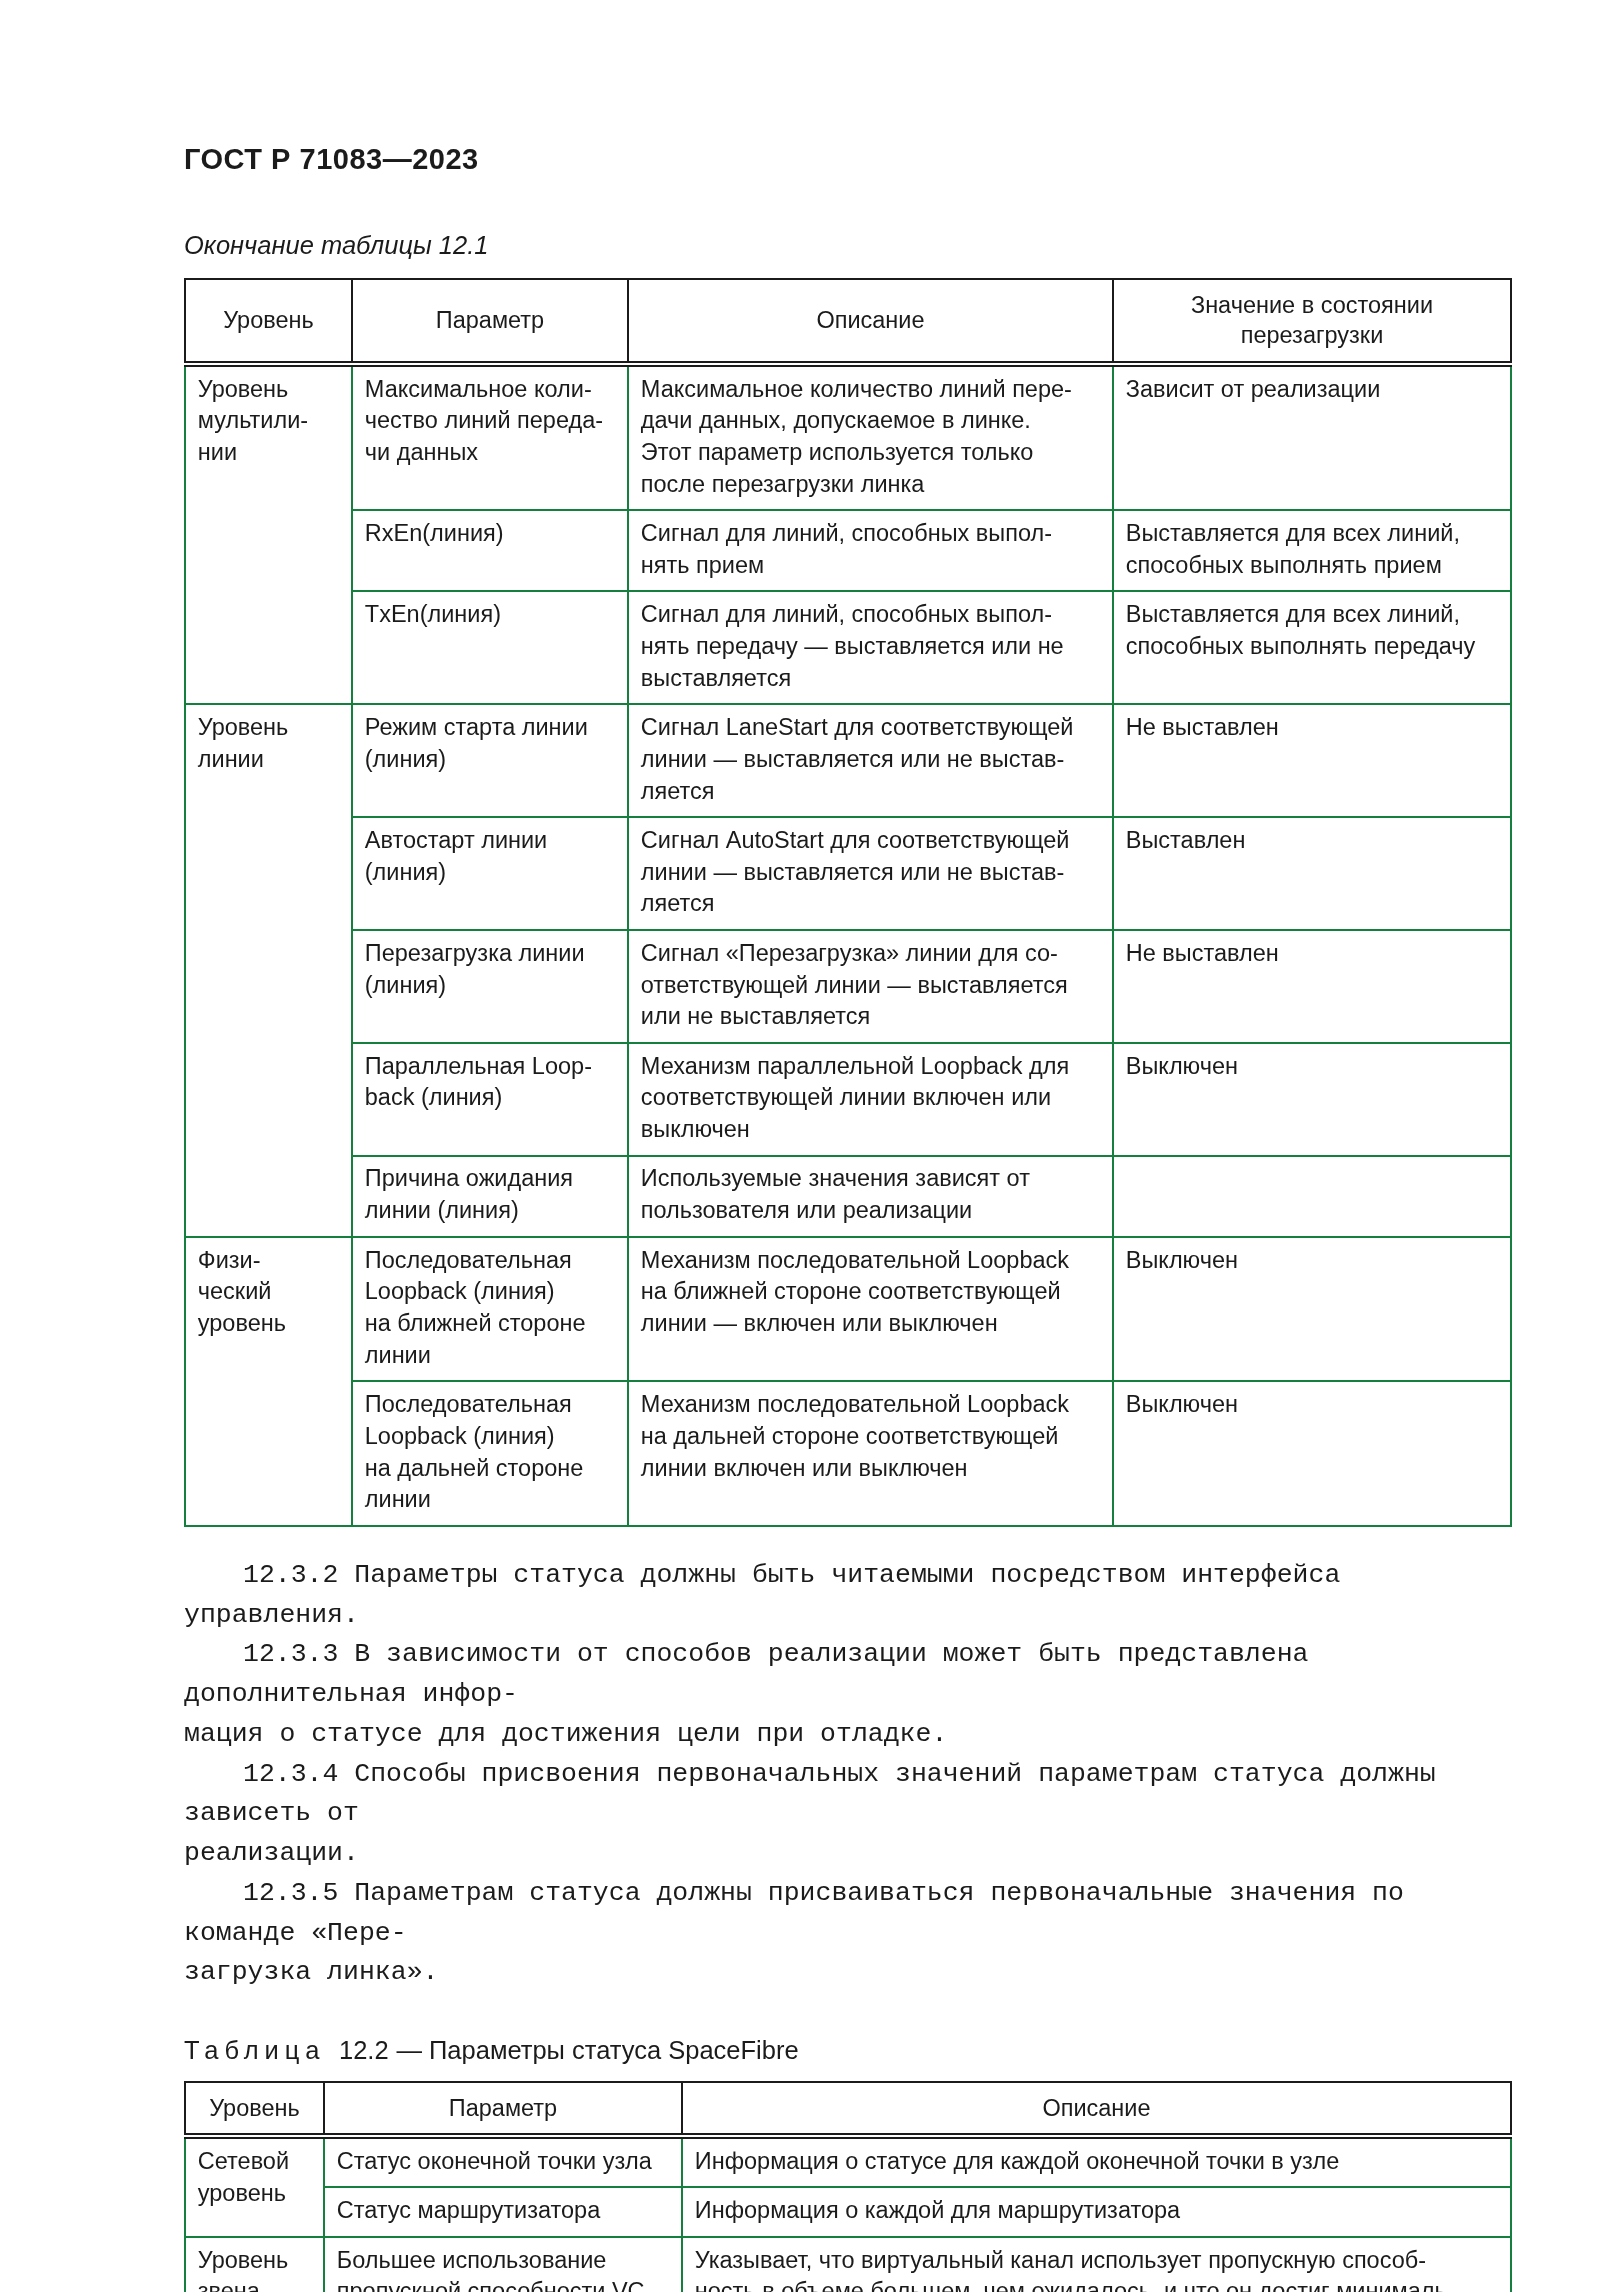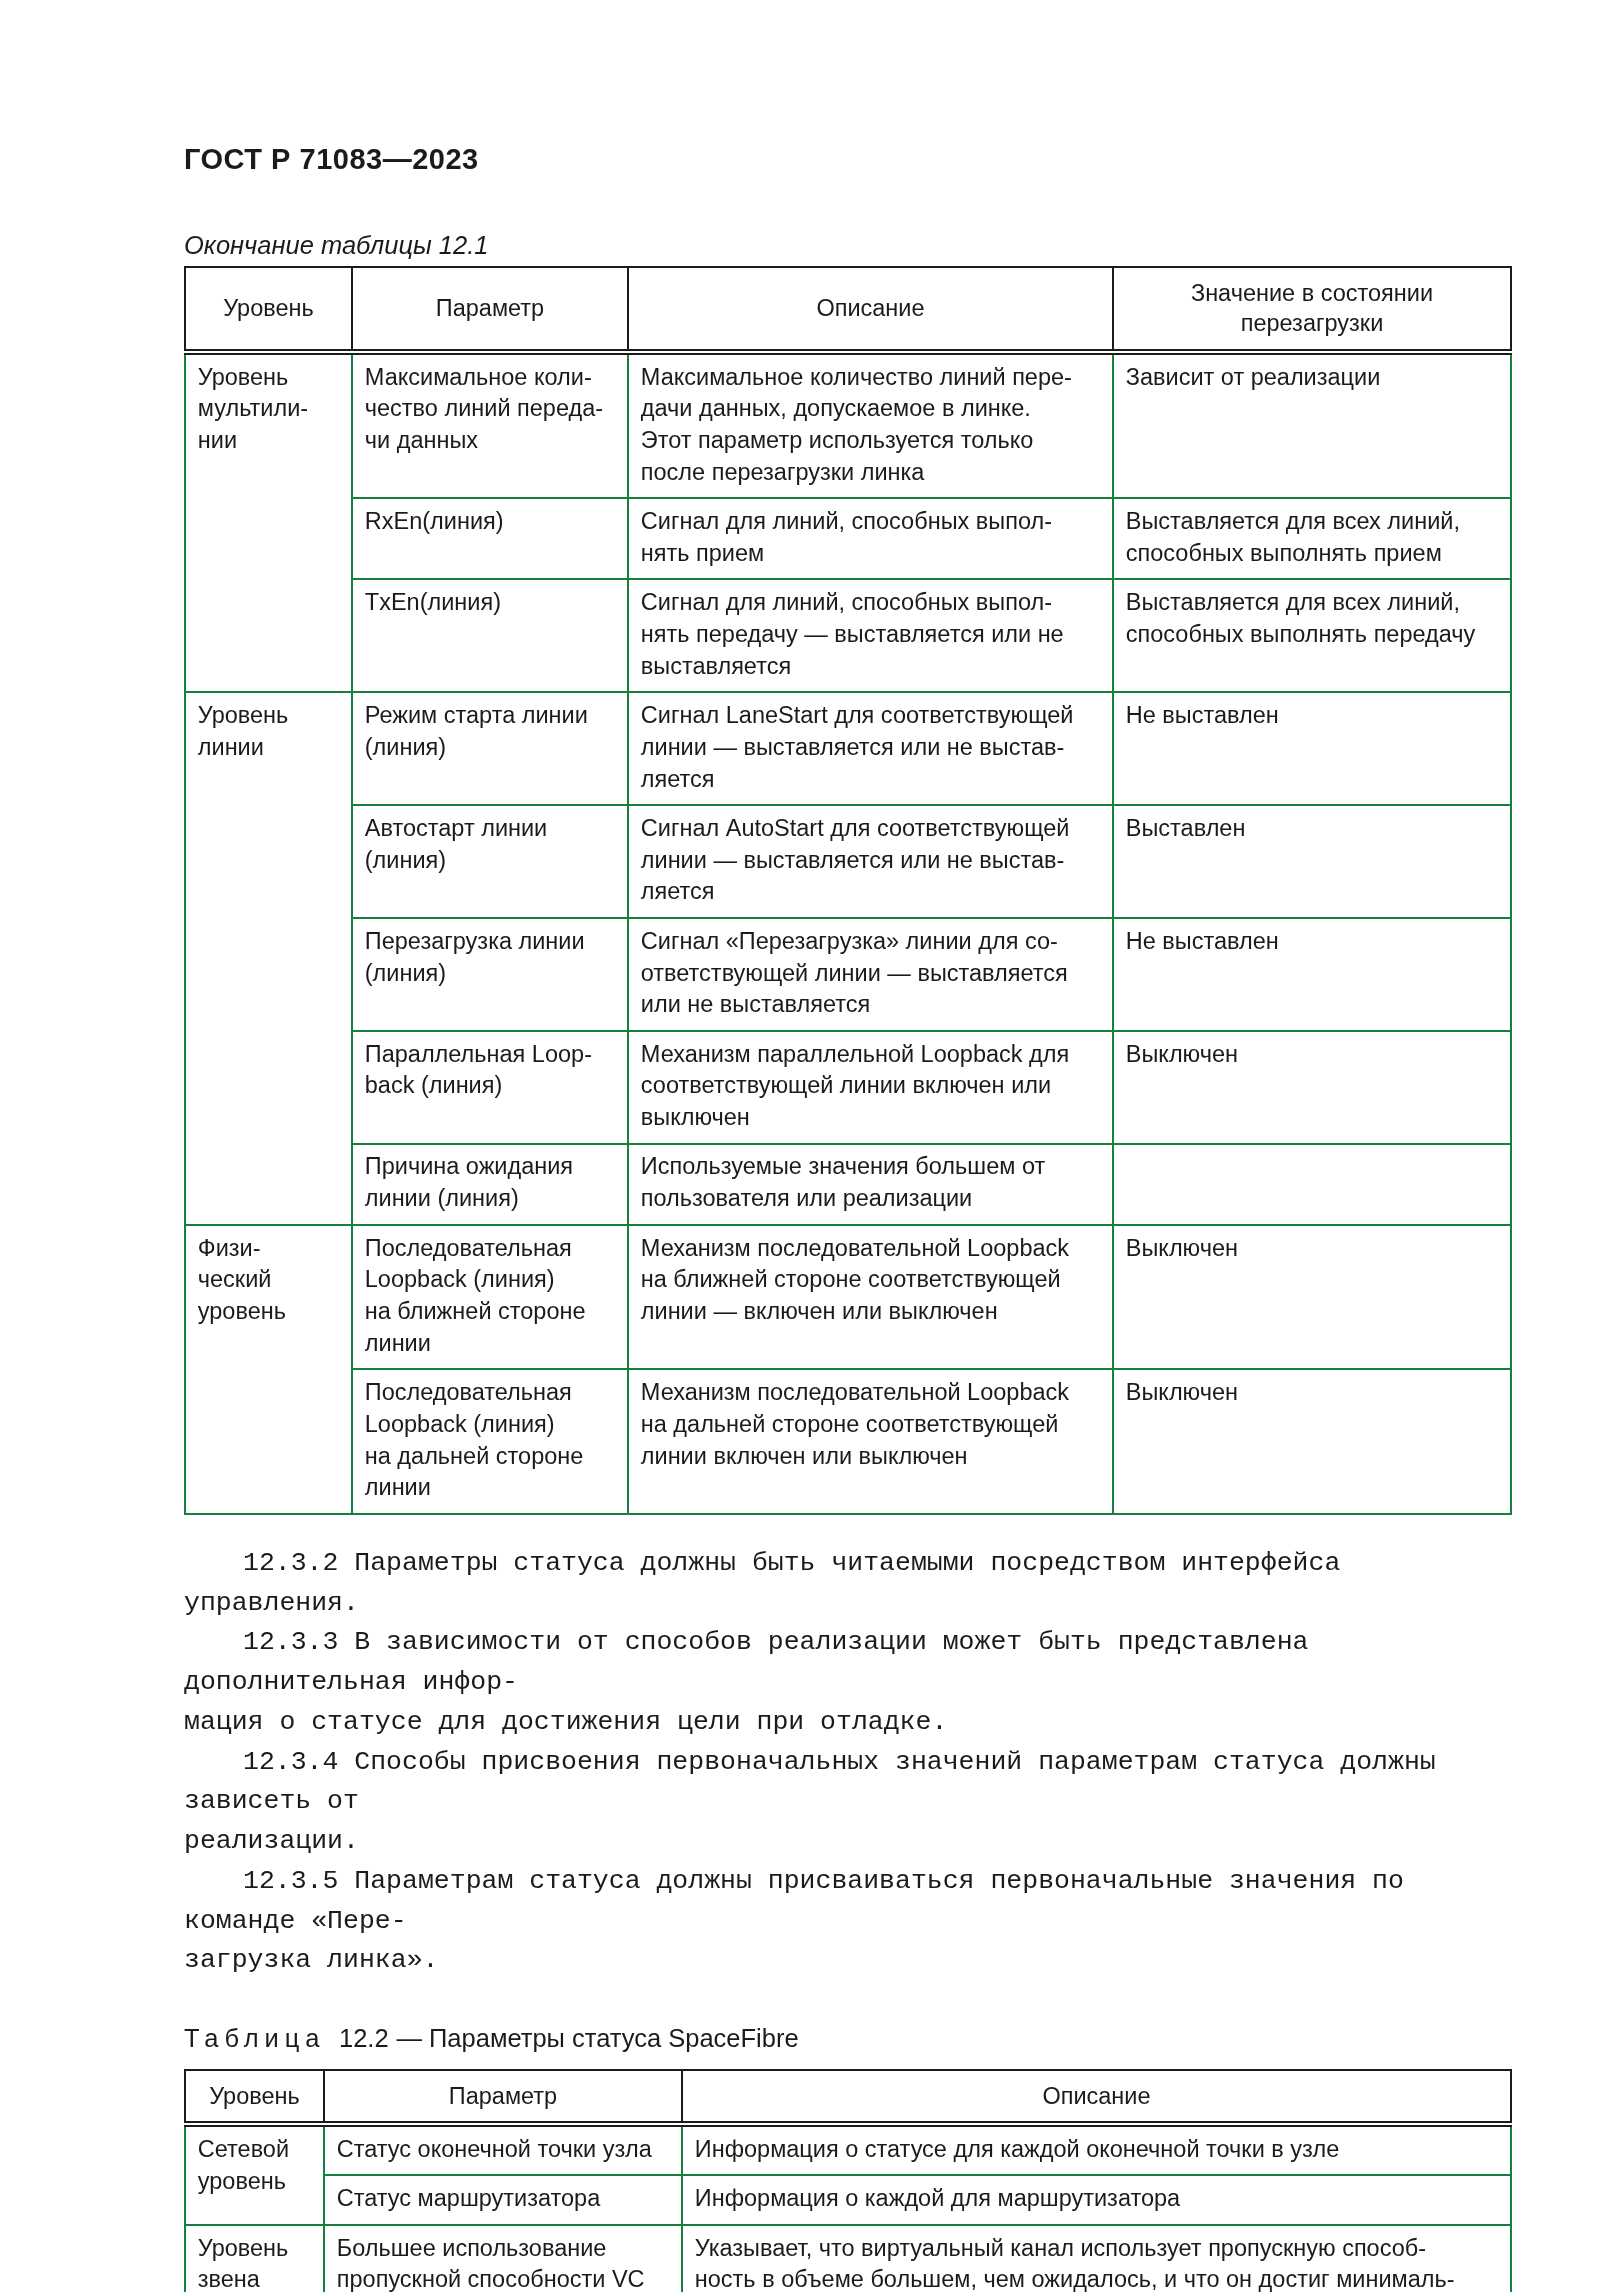--- a/index.html
+++ b/index.html
@@ -16,21 +16,21 @@
     padding: 143px 111px 16px 184px;
     width: 100%;
   }
   .doc-code {
     font-size: 29px;
     font-weight: 700;
     letter-spacing: 0.5px;
   }
   .t1-caption {
     margin-top: 55px;
-    margin-bottom: 6px;
+    margin-bottom: 18px;
     font-size: 25.5px;
     font-style: italic;
   }
   table.std-table {
     width: 100%;
     border-collapse: collapse;
     table-layout: fixed;
     border: 2.9px solid #1b1b1b;
     font-size: 23.5px;
   }
@@ -163,21 +163,21 @@
         <td>Параллельная Loop-
 back (линия)</td>
         <td>Механизм параллельной Loopback для
 соответствующей линии включен или
 выключен</td>
         <td>Выключен</td>
       </tr>
       <tr>
         <td>Причина ожидания
 линии (линия)</td>
-        <td>Используемые значения большем от
+        <td>Используемые значения зависят от
 пользователя или реализации</td>
         <td></td>
       </tr>
       <tr class="group-start">
         <td class="lvl" rowspan="2">Физи-
 ческий
 уровень</td>
         <td>Последовательная
 Loopback (линия)
 на ближней стороне

